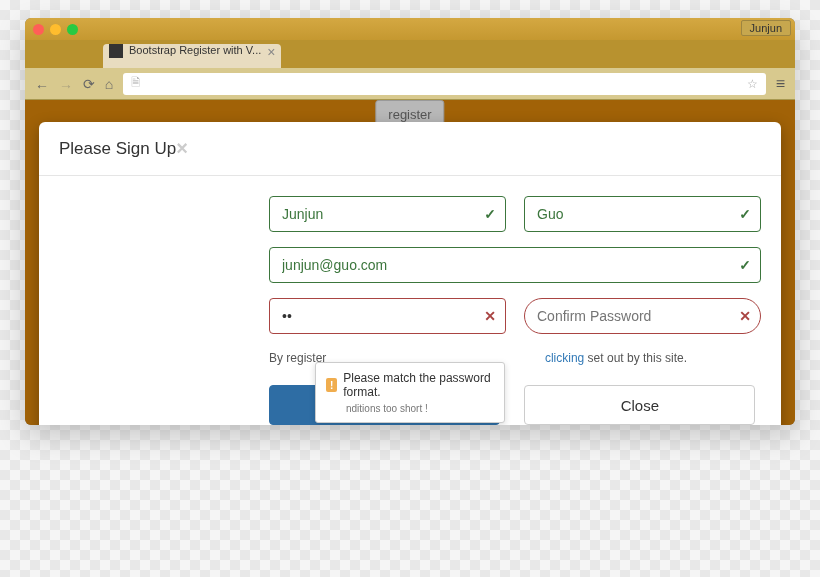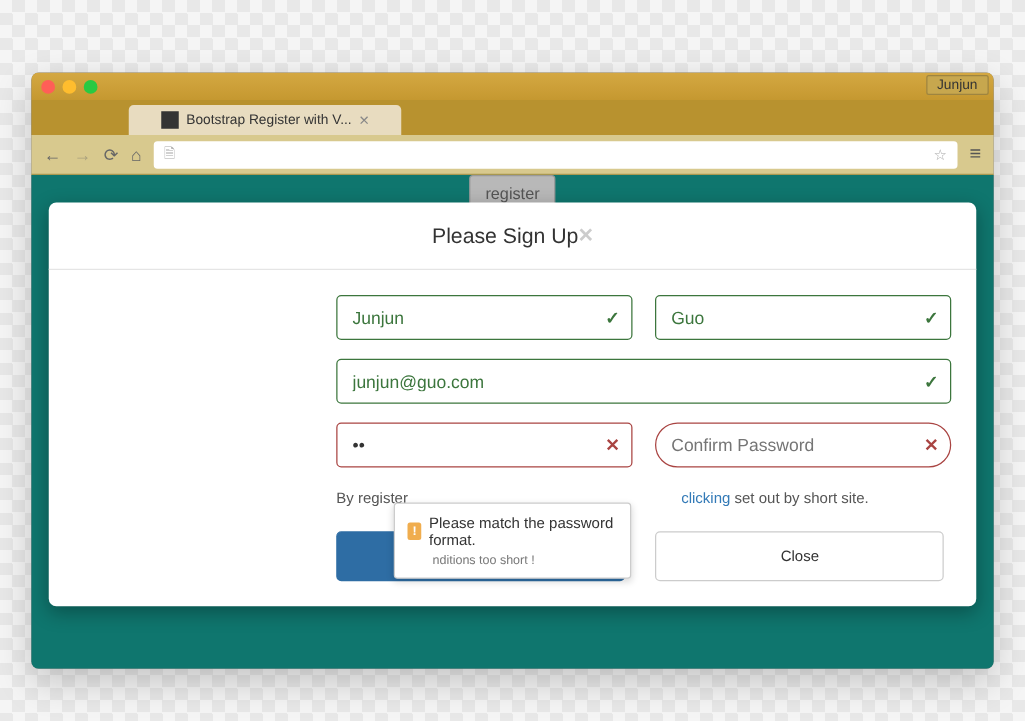--- a/index.html
+++ b/index.html
@@ -1,63 +1,63 @@
 <!DOCTYPE html>
 <html><head>
 <meta charset="utf-8">
 <style>
 * { margin: 0; padding: 0; box-sizing: border-box; font-family: -apple-system, "Helvetica Neue", Arial, sans-serif; }
 body { background: repeating-conic-gradient(#e8e8e8 0% 25%, #f5f5f5 0% 50%) 0 0 / 20px 20px; width: 820px; height: 577px; overflow: hidden; position: relative; }
 
-.chrome-window { position: absolute; top: 18px; left: 25px; width: 770px; height: 477px; background: #828282; border-radius: 6px; box-shadow: 0 10px 30px rgba(0,0,0,0.2); overflow: hidden; margin-top: 40px; }
+.chrome-window { position: absolute; top: 18px; left: 25px; width: 770px; height: 407px; background: #828282; border-radius: 6px; box-shadow: 0 10px 30px rgba(0,0,0,0.2); overflow: hidden; }
 
 .titlebar { height: 22px; background: linear-gradient(#d4a842, #c59830); display: flex; align-items: center; padding: 0 8px; gap: 6px; position: relative; }
 .traffic-light { width: 11px; height: 11px; border-radius: 50%; }
 .tl-red { background: #ff5f57; }
 .tl-yellow { background: #ffbd2e; }
 .tl-green { background: #28ca42; }
 .user-badge { position: absolute; right: 4px; top: 2px; background: #c7a74e; padding: 1px 8px; font-size: 11px; color: #333; border: 1px solid #9e8540; border-radius: 2px; }
 
 .tabstrip { height: 28px; background: #b8922f; display: flex; align-items: flex-end; padding-left: 78px; }
-.tab { background: #e8dcc0; height: 24px; display: flex; align-items: center; padding: 0 26px; border-radius: 4px 4px 0 0; font-size: 11px; color: #333; gap: 6px; min-width: 130px; position: relative; }
+.tab { background: #e8dcc0; height: 24px; display: flex; align-items: flex-start; padding: 0 6px; border-radius: 4px 4px 0 0; font-size: 11px; color: #333; gap: 6px; min-width: 130px; position: relative; }
 .tab-favicon { width: 14px; height: 14px; background: #333; display: inline-block; }
 .tab-close { margin-left: auto; color: #888; font-size: 14px; }
 
 .toolbar { height: 32px; background: #d8c98e; display: flex; align-items: center; padding: 0 10px; gap: 10px; border-bottom: 1px solid #a89850; }
 .nav-icon { color: #666; font-size: 14px; cursor: pointer; }
 .addrbar { flex: 1; background: #fff; height: 22px; border-radius: 3px; display: flex; align-items: center; padding: 0 8px; font-size: 12px; color: #555; gap: 6px; }
 .doc-icon { color: #aaa; font-size: 11px; }
 .star { color: #aaa; margin-left: auto; }
 .menu-icon { color: #555; font-size: 16px; }
 
-.content { position: relative; height: calc(100% - 82px); background: #0f766e; }
+.content { position: relative; height: calc(100% - 82px); background: #a16207; }
 
 .reg-btn-bg { position: absolute; top: 0px; left: 50%; transform: translateX(-50%); background: #b8b8b8; padding: 6px 12px; font-size: 13px; color: #555; border: 1px solid #999; border-radius: 3px; }
 
 .modal { position: absolute; top: 22px; left: 14px; right: 14px; background: #fff; border-radius: 6px; box-shadow: 0 5px 15px rgba(0,0,0,0.3); }
-.modal-header { padding: 15px 20px; border-bottom: 1px solid #e5e5e5; display: flex; justify-content: center; align-items: center; }
+.modal-header { padding: 15px 20px; border-bottom: 1px solid #e5e5e5; display: flex; justify-content: flex-start; align-items: center; }
 .modal-title { font-size: 17px; color: #333; font-weight: 500; }
 .modal-close { color: #ccc; font-size: 20px; cursor: pointer; font-weight: bold; }
 .modal-body { padding: 20px 20px 20px 230px; position: relative; }
 
 .row { display: flex; gap: 18px; margin-bottom: 15px; }
 .field { flex: 1; position: relative; }
 .input { width: 100%; height: 36px; border-radius: 4px; padding: 0 34px 0 12px; font-size: 14px; outline: none; }
 .input.success { border: 1px solid #3c763d; color: #3c763d; }
 .input.error { border: 1px solid #a94442; color: #333; }
 .input.placeholder { color: #999; border-radius: 18px; }
 .feedback { position: absolute; right: 10px; top: 50%; transform: translateY(-50%); font-size: 14px; font-weight: bold; }
 .fb-success { color: #3c763d; }
 .fb-error { color: #a94442; }
 
 .terms { font-size: 12px; color: #555; margin: 12px 0 18px 0; line-height: 1.5; }
 .terms-link { color: #337ab7; }
 
 .btnrow { display: flex; gap: 24px; }
-.btn { flex-basis: 47%; height: 40px; border-radius: 4px; font-size: 12px; cursor: pointer; border: 1px solid transparent; }
+.btn { flex-basis: 47%; height: 40px; border-radius: 4px; font-size: 15px; cursor: pointer; border: 1px solid transparent; }
 .btn-primary { background: #2e6da4; color: #fff; border-color: #2e6da4; }
 .btn-default { background: #fff; color: #333; border-color: #ccc; }
 
 .tooltip { position: absolute; background: #fff; border: 1px solid #ccc; border-radius: 3px; box-shadow: 0 2px 6px rgba(0,0,0,0.15); padding: 8px 10px; font-size: 11px; color: #333; width: 190px; top: 186px; left: 276px; z-index: 10; }
 .tooltip-title { display: flex; align-items: center; gap: 6px; font-size: 12px; margin-bottom: 4px; }
 .warn-icon { width: 14px; height: 14px; background: #f0ad4e; color: #fff; display: inline-flex; align-items: center; justify-content: center; font-size: 10px; font-weight: bold; border-radius: 2px; }
 .tooltip-sub { color: #777; font-size: 10px; padding-left: 20px; }
 </style>
 </head>
 <body>
@@ -124,21 +124,21 @@
             <input class="input error" type="text" value="••" style="">
             <span class="feedback fb-error">✕</span>
           </div>
           <div class="field">
             <input class="input error placeholder" placeholder="Confirm Password" style="">
             <span class="feedback fb-error">✕</span>
           </div>
         </div>
 
         <div class="terms">
-          <span>By register </span><span style="opacity:0">Register, you agree to the Terms and Co</span><span class="terms-link">clicking</span><span> set out by short site.</span>
+          <span>By register </span><span style="opacity:0">Register, you agree to the Terms and Co</span><span class="terms-link">clicking</span><span> set out by this site.</span>
         </div>
 
         <div class="btnrow">
           <button class="btn btn-primary">Register</button>
           <button class="btn btn-default">Close</button>
         </div>
 
         <div class="tooltip">
           <div class="tooltip-title">
             <span class="warn-icon">!</span>

